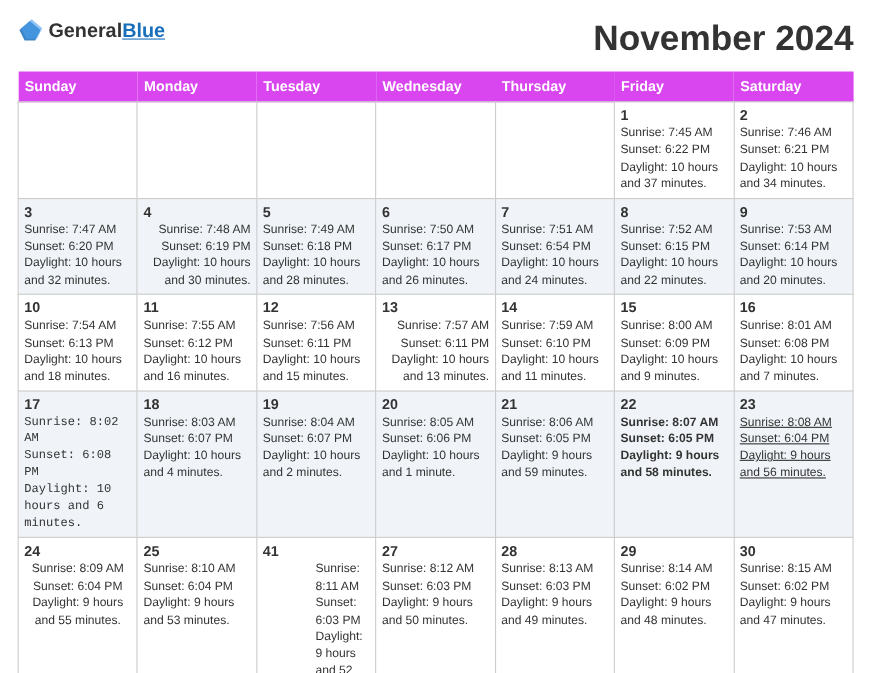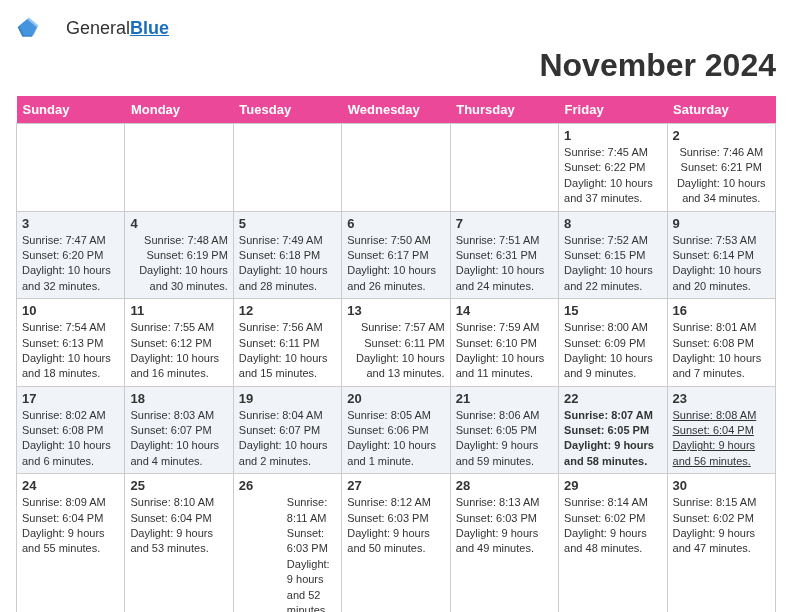--- a/index.html
+++ b/index.html
@@ -16,54 +16,52 @@
       align-items: flex-start;
       margin-bottom: 12px;
     }
     .logo {
       display: flex;
       align-items: center;
       gap: 4px;
     }
     .logo-text-general {
       font-size: 18px;
-      font-weight: normal;
+      font-weight: bold;
       color: #333;
-      margin-left: 22px;
     }
     .logo-text-blue {
       font-size: 18px;
       font-weight: bold;
       color: #1a6fbb;
       text-decoration: underline;
     }
     .logo-icon {
       width: 24px;
       height: 24px;
     }
     .title-block {
       text-align: left;
-      margin-top: 31px;
     }
     .main-title {
       font-size: 32px;
       font-weight: bold;
       color: #333;
     }
     .subtitle {
       font-size: 14px;
       color: #555;
     }
     table {
       width: 100%;
       border-collapse: collapse;
       font-size: 11px;
     }
     thead tr th {
-      background-color: #ec4899;
+      background-color: #d946ef;
       color: #fff;
       text-align: left;
       padding: 6px 6px;
       font-size: 13px;
     }
     tbody tr td {
       border: 1px solid #ccc;
       vertical-align: top;
       padding: 4px 5px;
       min-height: 70px;
@@ -132,21 +130,21 @@
         <td class="empty"></td>
         <td class="empty"></td>
         <td>
           <span class="day-number">1</span>
           <div class="day-info" style="white-space: pre-line;">Sunrise: 7:45 AM
 Sunset: 6:22 PM
 Daylight: 10 hours and 37 minutes.</div>
         </td>
         <td>
           <span class="day-number">2</span>
-          <div class="day-info" style="white-space: pre-line; text-align: center;">Sunrise: 7:46 AM
+          <div class="day-info" style="white-space: pre-line;">Sunrise: 7:46 AM
 Sunset: 6:21 PM
 Daylight: 10 hours and 34 minutes.</div>
         </td>
       </tr>
       <tr>
         <td>
           <span class="day-number">3</span>
           <div class="day-info" style="white-space: pre-line;">Sunrise: 7:47 AM
 Sunset: 6:20 PM
 Daylight: 10 hours and 32 minutes.</div>
@@ -165,21 +163,21 @@
         </td>
         <td>
           <span class="day-number">6</span>
           <div class="day-info" style="white-space: pre-line;">Sunrise: 7:50 AM
 Sunset: 6:17 PM
 Daylight: 10 hours and 26 minutes.</div>
         </td>
         <td>
           <span class="day-number">7</span>
           <div class="day-info" style="white-space: pre-line;">Sunrise: 7:51 AM
-Sunset: 6:31 PM
+Sunset: 6:54 PM
 Daylight: 10 hours and 24 minutes.</div>
         </td>
         <td>
           <span class="day-number">8</span>
           <div class="day-info" style="white-space: pre-line;">Sunrise: 7:52 AM
 Sunset: 6:15 PM
 Daylight: 10 hours and 22 minutes.</div>
         </td>
         <td>
           <span class="day-number">9</span>
@@ -228,21 +226,21 @@
         <td>
           <span class="day-number">16</span>
           <div class="day-info" style="white-space: pre-line;">Sunrise: 8:01 AM
 Sunset: 6:08 PM
 Daylight: 10 hours and 7 minutes.</div>
         </td>
       </tr>
       <tr>
         <td>
           <span class="day-number">17</span>
-          <div class="day-info" style="white-space: pre-line;">Sunrise: 8:02 AM
+          <div class="day-info" style="white-space: pre-line; font-family: Liberation Mono, monospace;">Sunrise: 8:02 AM
 Sunset: 6:08 PM
 Daylight: 10 hours and 6 minutes.</div>
         </td>
         <td>
           <span class="day-number">18</span>
           <div class="day-info" style="white-space: pre-line;">Sunrise: 8:03 AM
 Sunset: 6:07 PM
 Daylight: 10 hours and 4 minutes.</div>
         </td>
         <td>
@@ -272,32 +270,32 @@
         <td>
           <span class="day-number">23</span>
           <div class="day-info" style="white-space: pre-line; text-decoration: underline;">Sunrise: 8:08 AM
 Sunset: 6:04 PM
 Daylight: 9 hours and 56 minutes.</div>
         </td>
       </tr>
       <tr>
         <td>
           <span class="day-number">24</span>
-          <div class="day-info" style="white-space: pre-line;">Sunrise: 8:09 AM
+          <div class="day-info" style="white-space: pre-line; text-align: center;">Sunrise: 8:09 AM
 Sunset: 6:04 PM
 Daylight: 9 hours and 55 minutes.</div>
         </td>
         <td>
           <span class="day-number">25</span>
           <div class="day-info" style="white-space: pre-line;">Sunrise: 8:10 AM
 Sunset: 6:04 PM
 Daylight: 9 hours and 53 minutes.</div>
         </td>
         <td>
-          <span class="day-number">26</span>
+          <span class="day-number">41</span>
           <div class="day-info" style="white-space: pre-line; margin-left: 48px;">Sunrise: 8:11 AM
 Sunset: 6:03 PM
 Daylight: 9 hours and 52 minutes.</div>
         </td>
         <td>
           <span class="day-number">27</span>
           <div class="day-info" style="white-space: pre-line;">Sunrise: 8:12 AM
 Sunset: 6:03 PM
 Daylight: 9 hours and 50 minutes.</div>
         </td>

